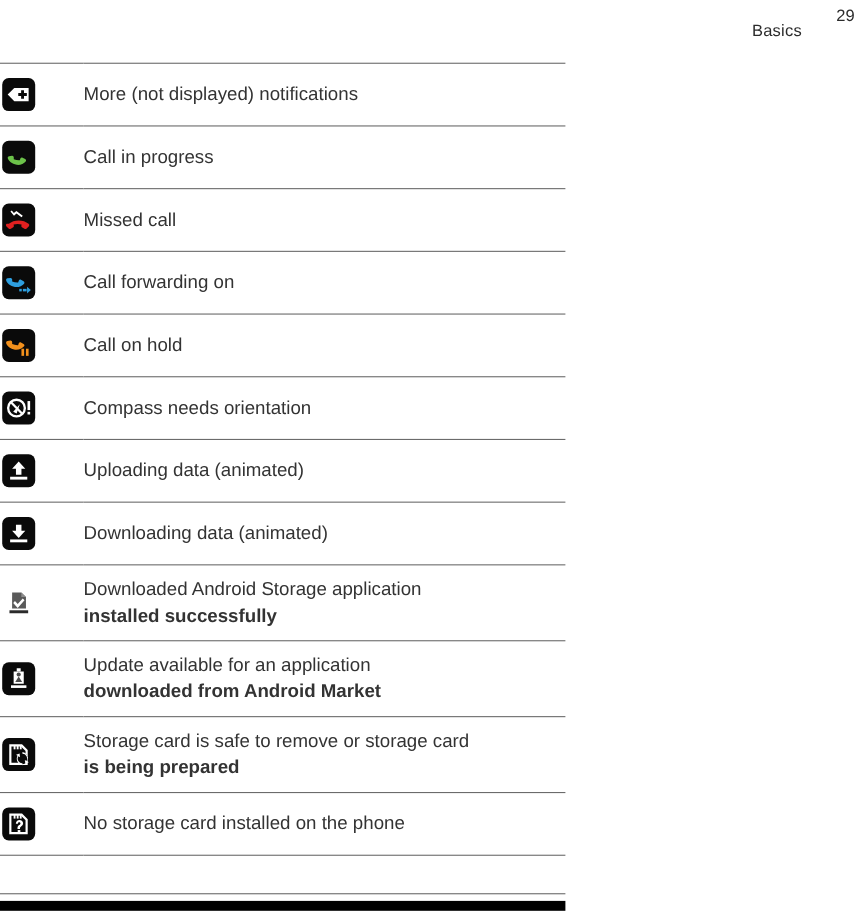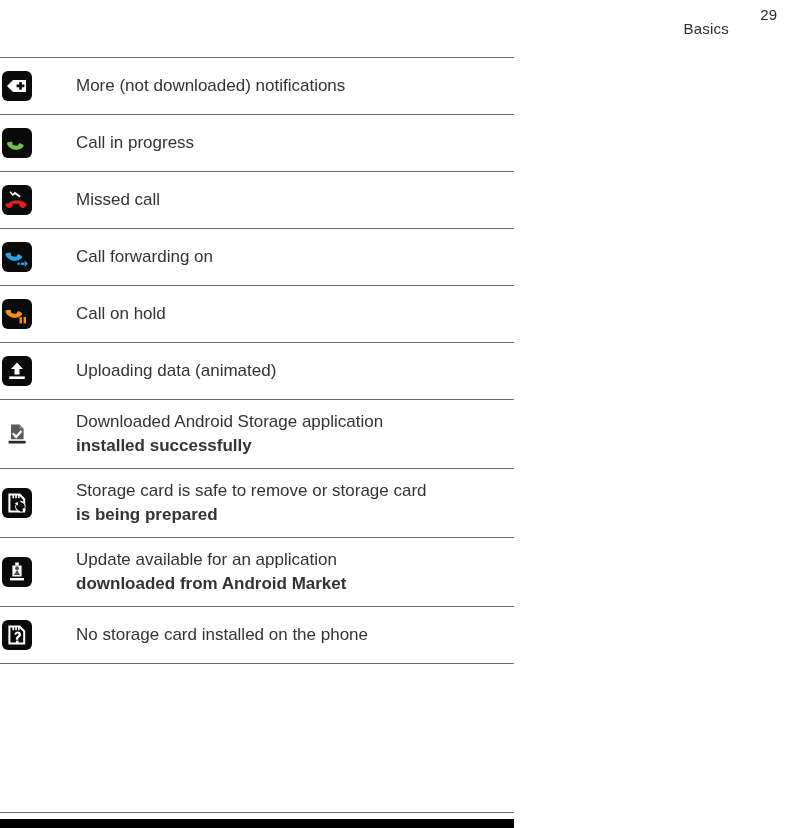--- a/index.html
+++ b/index.html
@@ -125,21 +125,21 @@
     <tr class="row-1">
       <td class="cell-icon">
         <span class="badge">
           <svg width="30" height="30" viewBox="0 0 30 30">
             <path d="M5 15 L11 9 L24 9 L24 21 L11 21 Z" fill="#ffffff"></path>
             <path d="M14.6 13.6h2.6v-2.6h2.6v2.6h2.6v2.6h-2.6v2.6h-2.6v-2.6h-2.6z" fill="#0a0a0a"></path>
           </svg>
         </span>
       </td>
       <td class="cell-label">
-        <span>More (not downloaded) notifications</span>
+        <span>More (not displayed) notifications</span>
       </td>
     </tr>
 
     <tr class="row-1">
       <td class="cell-icon">
         <span class="badge">
           <svg width="30" height="30" viewBox="0 0 30 30">
             <path d="M9.5 19.5c-3-3-4-7-3.2-9.4 .3-.9 1.3-1.3 2.1-.9l2.4 1.2c.8 .4 1 1.4 .5 2.1l-1 1.4c1 1.6 2.3 2.9 3.9 3.9l1.4-1c.7-.5 1.7-.3 2.1 .5l1.2 2.4c.4 .8 0 1.8-.9 2.1-2.4 .8-6.4-.2-8.5-2.3z" fill="#6cc24a" transform="rotate(-35 15 15)"></path>
           </svg>
         </span>
@@ -187,51 +187,98 @@
             <rect x="17.5" y="18" width="2.4" height="6.5" fill="#f2901c"></rect>
             <rect x="21.6" y="18" width="2.4" height="6.5" fill="#f2901c"></rect>
           </svg>
         </span>
       </td>
       <td class="cell-label">
         <span>Call on hold</span>
       </td>
     </tr>
 
+    <tr class="row-1">
+      <td class="cell-icon">
+        <span class="badge">
+          <svg width="30" height="30" viewBox="0 0 30 30">
+            <circle cx="13" cy="15" r="7.6" fill="none" stroke="#ffffff" stroke-width="2.1"></circle>
+            <path d="M10 18.4l6-6.8-2.9 8.4z" fill="#ffffff"></path>
+            <path d="M7.6 9.2l11 11.4" stroke="#ffffff" stroke-width="2.1"></path>
+            <rect x="23" y="8.6" width="2.4" height="8.2" fill="#ffffff"></rect>
+            <rect x="23" y="18.4" width="2.4" height="2.4" fill="#ffffff"></rect>
+          </svg>
+        </span>
+      </td>
+      <td class="cell-label">
+        <span>Compass needs orientation</span>
+      </td>
+    </tr>
 
     <tr class="row-1">
       <td class="cell-icon">
         <span class="badge">
           <svg width="30" height="30" viewBox="0 0 30 30">
             <path d="M15 6.5l6 6.6h-3.5v5.4h-5v-5.4H9z" fill="#ffffff"></path>
             <rect x="7.2" y="20.4" width="15.6" height="2.6" fill="#ffffff"></rect>
           </svg>
         </span>
       </td>
       <td class="cell-label">
         <span>Uploading data (animated)</span>
       </td>
     </tr>
 
+    <tr class="row-1">
+      <td class="cell-icon">
+        <span class="badge">
+          <svg width="30" height="30" viewBox="0 0 30 30">
+            <path d="M15 19.1l-6-6.6h3.5V7.1h5v5.4H21z" fill="#ffffff"></path>
+            <rect x="7.2" y="20.4" width="15.6" height="2.6" fill="#ffffff"></rect>
+          </svg>
+        </span>
+      </td>
+      <td class="cell-label">
+        <span>Downloading data (animated)</span>
+      </td>
+    </tr>
 
 
     <tr class="row-2">
       <td class="cell-icon">
         <span class="badge plain">
           <svg width="30" height="30" viewBox="0 0 30 30">
             <path d="M9 5.6h8.4l4.2 4.2v10.4H9z" fill="#5a5a5a"></path>
             <path d="M17.4 5.6l4.2 4.2h-4.2z" fill="#8d8d8d"></path>
             <path d="M11.6 13.4l2.5 2.8 4.6-5.1 1.6 1.6-6.2 7-4.1-4.6z" fill="#ffffff"></path>
             <rect x="6.6" y="21.8" width="17" height="2.7" fill="#2b2b2b"></rect>
           </svg>
         </span>
       </td>
       <td class="cell-label">
         <span>Downloaded Android Storage application</span>
         <span class="l2">installed successfully</span>
+      </td>
+    </tr>
+
+    <tr class="row-2">
+      <td class="cell-icon">
+        <span class="badge">
+          <svg width="30" height="30" viewBox="0 0 30 30">
+            <path d="M10.4 8.4h9.2v11.2h-9.2z" fill="#ffffff"></path>
+            <path d="M13.2 5.6h3.6v2.8h-3.6z" fill="#ffffff"></path>
+            <path d="M11.9 17.9l3.1-5 3.1 5z" fill="#4a4a4a"></path>
+            <circle cx="15" cy="11.2" r="1.9" fill="#4a4a4a"></circle>
+            <rect x="8" y="21" width="14" height="2.4" fill="#ffffff"></rect>
+          </svg>
+        </span>
+      </td>
+      <td class="cell-label">
+        <span>Update available for an application</span>
+        <span class="l2">downloaded from Android Market</span>
       </td>
     </tr>
 
     <tr class="row-2">
       <td class="cell-icon">
         <span class="badge">
           <svg width="30" height="30" viewBox="0 0 30 30">
             <path d="M7.4 6.6h10.2l4.6 4.6v12.2H7.4z" fill="none" stroke="#ffffff" stroke-width="2"></path>
             <rect x="10.4" y="6.6" width="1.7" height="3.6" fill="#ffffff"></rect>
             <rect x="13.2" y="6.6" width="1.7" height="3.6" fill="#ffffff"></rect>
@@ -241,38 +288,20 @@
             <path d="M18.4 22.9a4.3 4.3 0 0 1-3.7-6.5l1.5 1-.4-3.4-3.2 1.2 1.3 .9a5.9 5.9 0 0 0 4.5 8.5z" fill="#ffffff"></path>
           </svg>
         </span>
       </td>
       <td class="cell-label">
         <span>Storage card is safe to remove or storage card</span>
         <span class="l2">is being prepared</span>
       </td>
     </tr>
 
-    <tr class="row-2">
-      <td class="cell-icon">
-        <span class="badge">
-          <svg width="30" height="30" viewBox="0 0 30 30">
-            <path d="M10.4 8.4h9.2v11.2h-9.2z" fill="#ffffff"></path>
-            <path d="M13.2 5.6h3.6v2.8h-3.6z" fill="#ffffff"></path>
-            <path d="M11.9 17.9l3.1-5 3.1 5z" fill="#4a4a4a"></path>
-            <circle cx="15" cy="11.2" r="1.9" fill="#4a4a4a"></circle>
-            <rect x="8" y="21" width="14" height="2.4" fill="#ffffff"></rect>
-          </svg>
-        </span>
-      </td>
-      <td class="cell-label">
-        <span>Update available for an application</span>
-        <span class="l2">downloaded from Android Market</span>
-      </td>
-    </tr>
-
     <tr class="row-1">
       <td class="cell-icon">
         <span class="badge">
           <svg width="30" height="30" viewBox="0 0 30 30">
             <path d="M7.4 6.6h10.2l4.6 4.6v12.2H7.4z" fill="none" stroke="#ffffff" stroke-width="2"></path>
             <rect x="10.4" y="6.6" width="1.7" height="3.6" fill="#ffffff"></rect>
             <rect x="13.2" y="6.6" width="1.7" height="3.6" fill="#ffffff"></rect>
             <rect x="16" y="6.6" width="1.7" height="3.6" fill="#ffffff"></rect>
             <path d="M12.4 14.8c0-2 1.6-3.3 3.3-3.3 1.9 0 3.3 1.3 3.3 3 0 1.5-.9 2.2-1.8 2.9-.7 .5-1 .9-1 1.7v .6h-2.3v-.9c0-1.3 .6-2 1.6-2.7 .8-.6 1.1-.9 1.1-1.5 0-.6-.5-1-1.1-1-.7 0-1.2 .5-1.2 1.2z" fill="#ffffff"></path>
             <rect x="14.1" y="20.6" width="2.4" height="2.4" fill="#ffffff"></rect>

